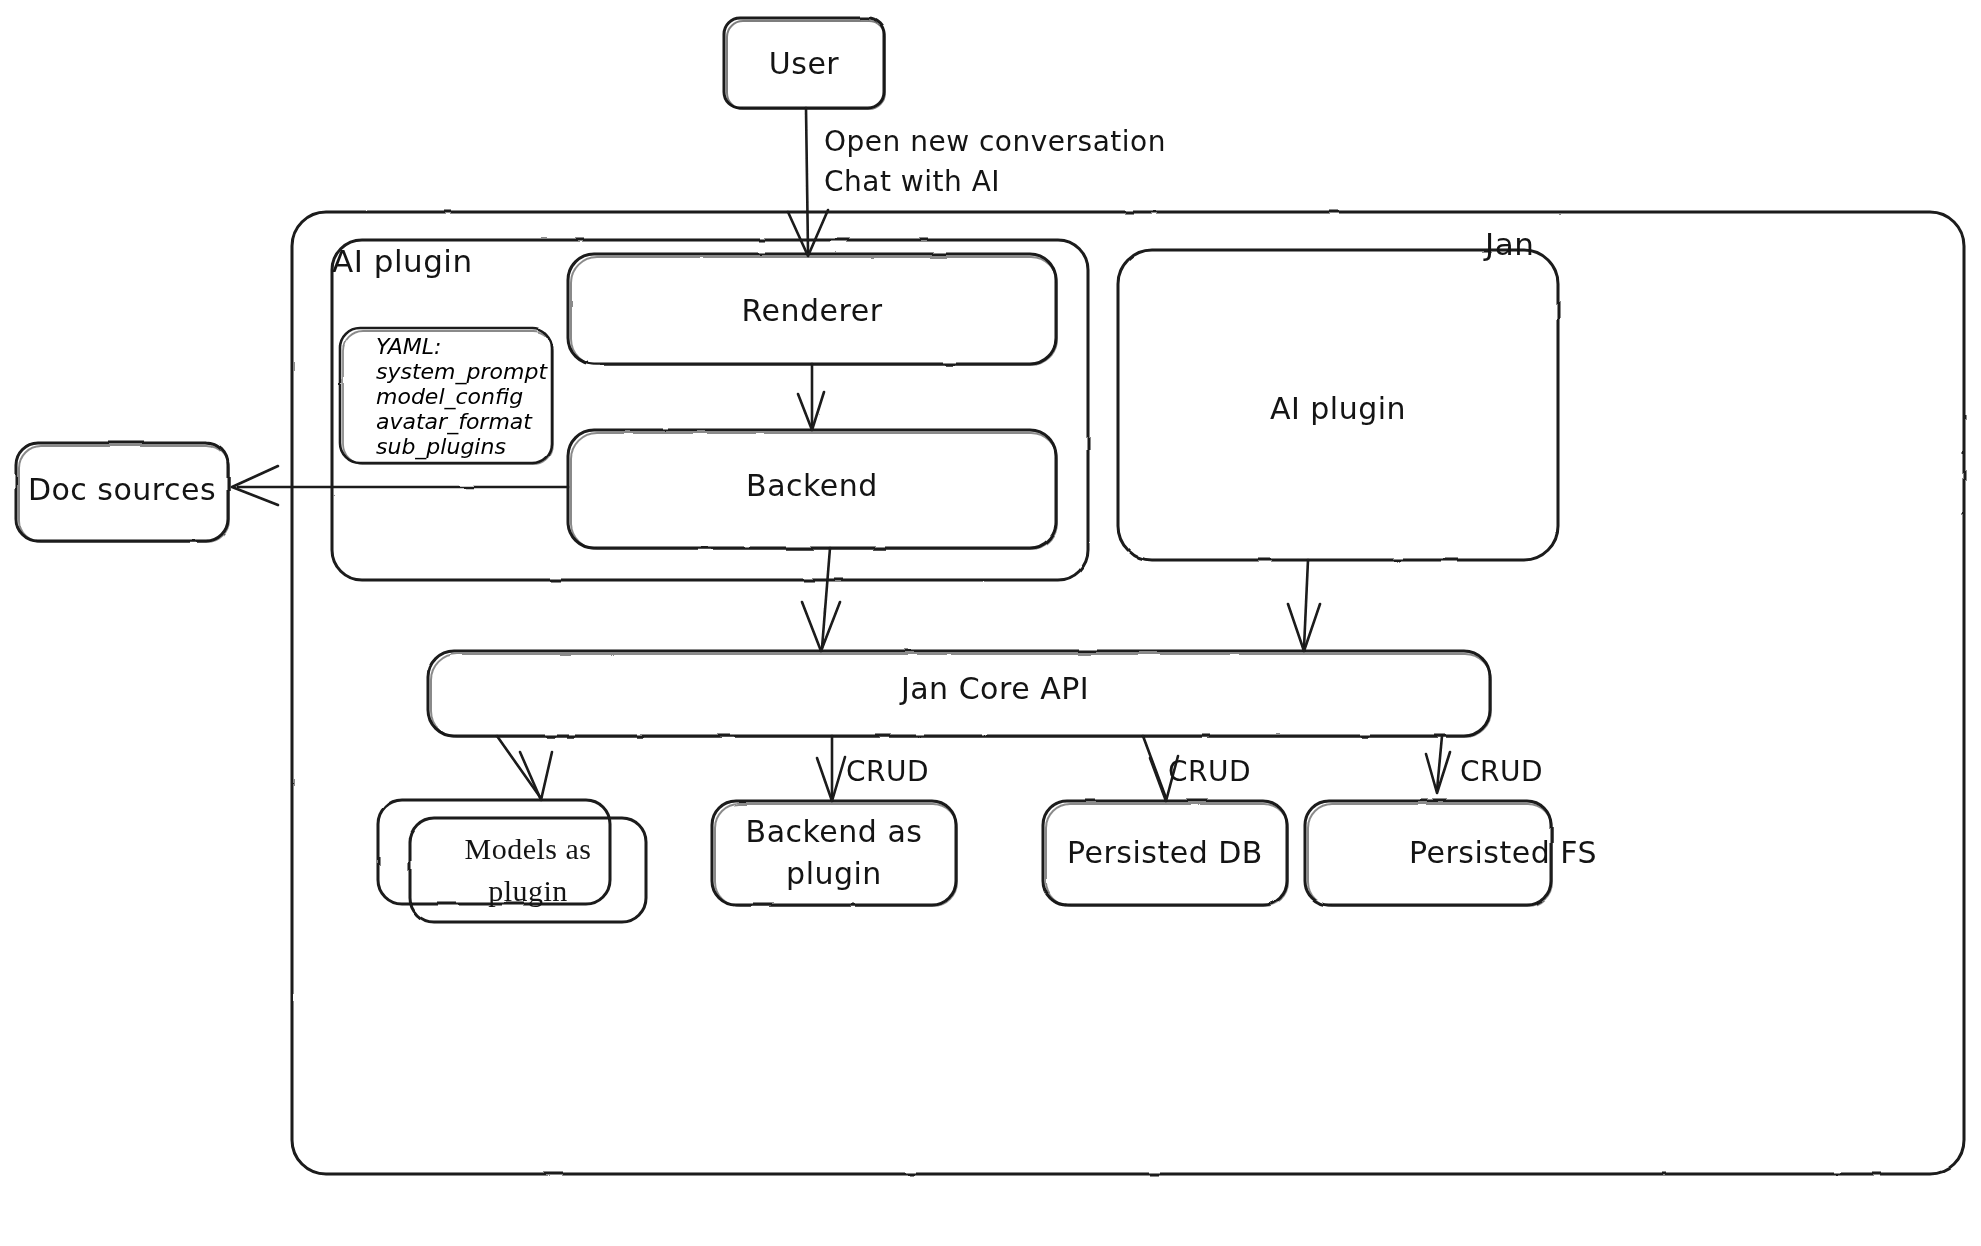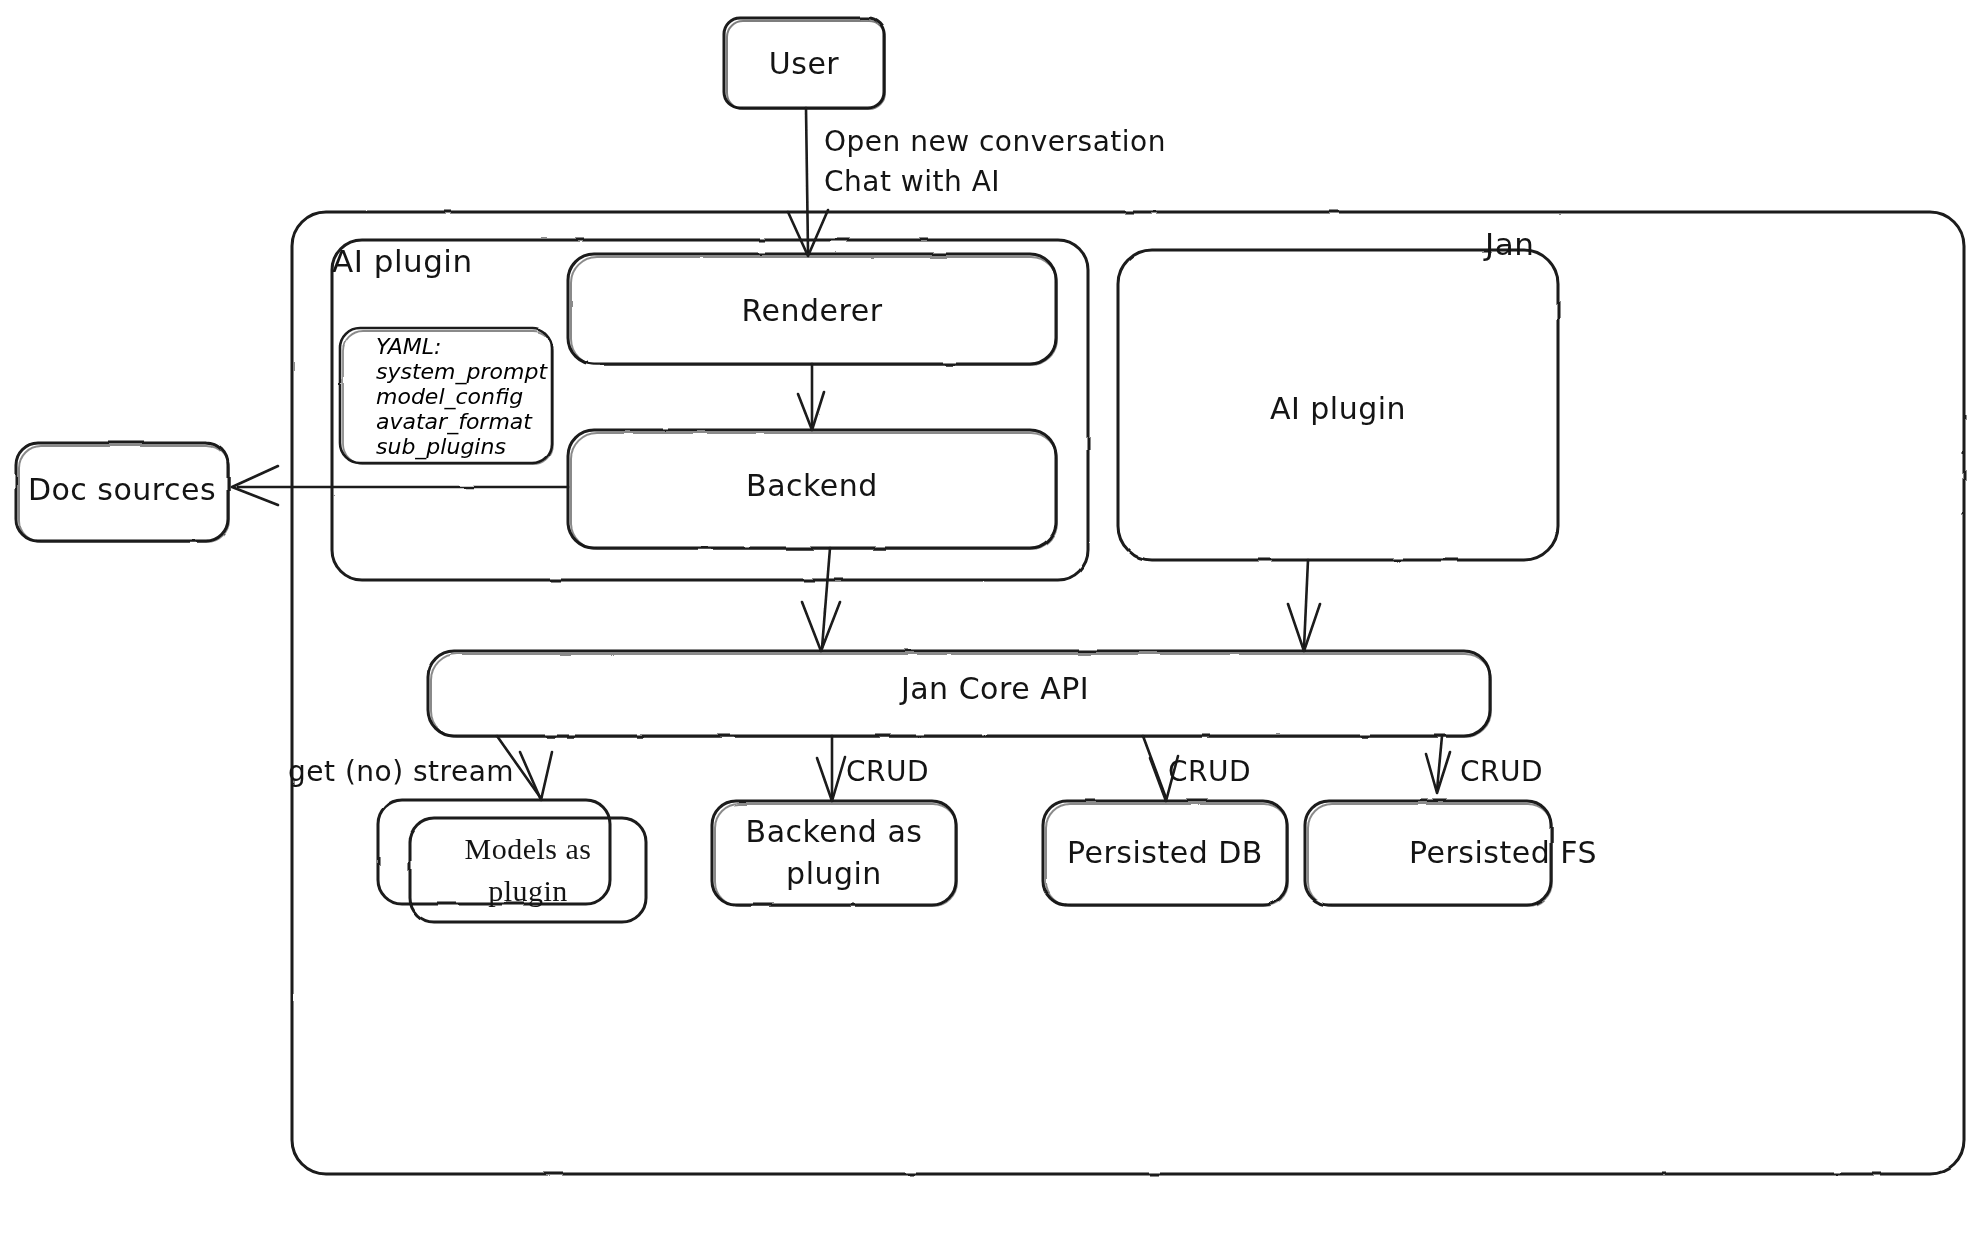--- a/index.html
+++ b/index.html
@@ -166,21 +166,20 @@
   <div class="lbl box-label two-line" style="left:834px; top:853px;">Backend as
 plugin</div>
 
   <div class="lbl box-label" style="left:1165px; top:853px;">Persisted DB</div>
 
   <div class="lbl box-label" style="left:1503px; top:853px;">Persisted FS</div>
 
   <div class="lbl edge-label two-line" style="left:824px; top:122px;">Open new conversation
 Chat with AI</div>
 
-  <div class="lbl edge-label" style="left:288px; top:752px;">get (no) stream</div>
 
   <div class="lbl edge-label" style="left:846px; top:752px;">CRUD</div>
 
   <div class="lbl edge-label" style="left:1168px; top:752px;">CRUD</div>
 
   <div class="lbl edge-label" style="left:1460px; top:752px;">CRUD</div>
 
   <div style="position:absolute; left:352px; top:334px; width:200px;">
     <div class="yaml-label yaml-head" style="position:static;">YAML:</div>
     <div class="yaml-label" style="position:static;">system_prompt</div>

